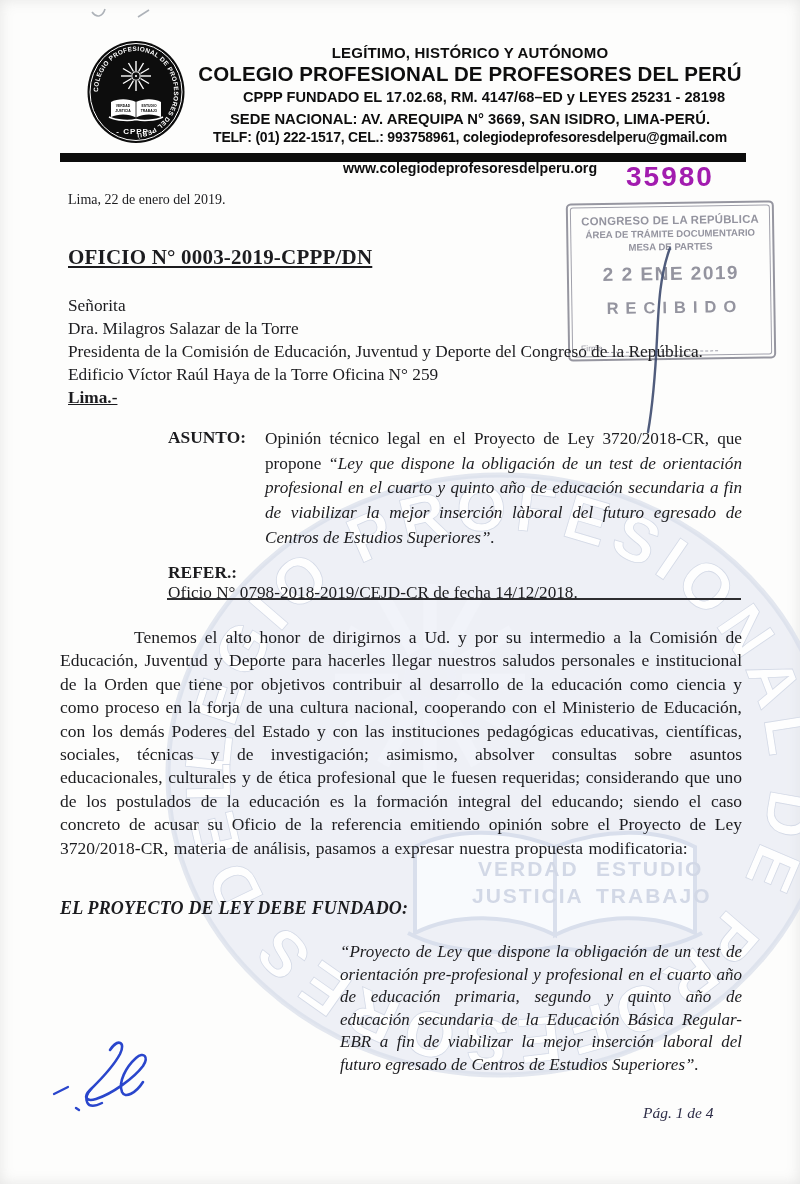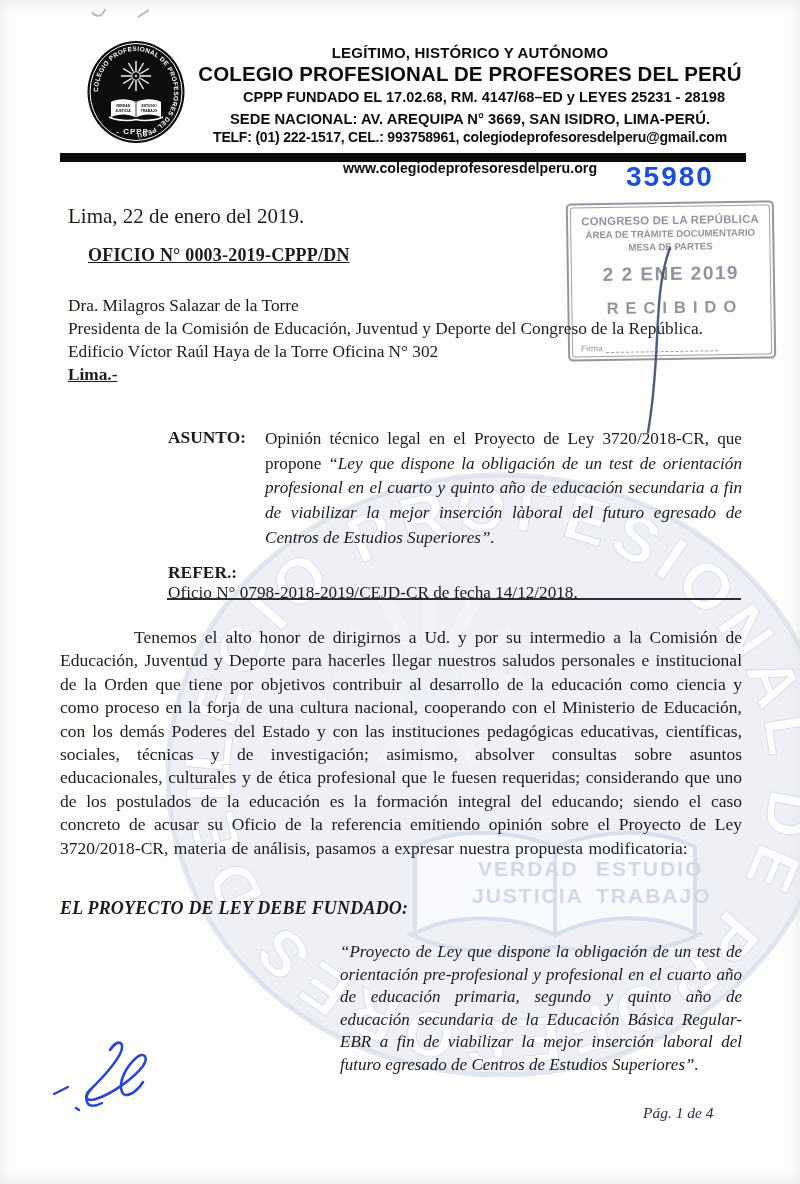--- a/index.html
+++ b/index.html
@@ -12,38 +12,38 @@
   .lh-tagline{font-size:15px;letter-spacing:.2px;}
   .lh-org{font-size:20.5px;margin-top:1px;letter-spacing:.1px;}
   .lh-founded{font-size:14.6px;margin-top:3px;margin-left:28px;}
   .lh-address{font-size:14.8px;margin-top:6px;}
   .lh-contact{font-size:14px;margin-top:2px;letter-spacing:-.2px;}
   .lh-web{font-size:14.2px;margin-top:15px;}
   .black-bar{position:absolute;left:60px;top:153px;width:686px;height:9px;background:#0c0c0c;}
   .seal-logo{position:absolute;left:86px;top:40px;width:100px;height:104px;}
   
   .registry-number{position:absolute;left:626px;top:161px;font-family:"Liberation Sans",sans-serif;
-                   font-weight:bold;font-size:28px;letter-spacing:2px;color:#1d4ed8;}
+                   font-weight:bold;font-size:28px;letter-spacing:2px;color:#a21caf;}
   .stamp{position:absolute;left:567px;top:202px;width:204px;height:154px;z-index:2;
          transform:rotate(-.9deg);color:#8d8d99;opacity:.93;
          font-family:"Liberation Sans",sans-serif;text-align:center;
          border:2.5px solid #8f8f9a;border-radius:5px;}
   .stamp-inner{position:absolute;inset:2px;border:1px solid #9a9aa5;border-radius:3px;
                display:flex;flex-direction:column;align-items:center;}
   .stamp-org{font-size:11.4px;font-weight:bold;margin-top:7px;letter-spacing:.2px;}
   .stamp-area{font-size:9.6px;font-weight:bold;margin-top:2px;}
   .stamp-desk{font-size:9.6px;font-weight:bold;margin-top:2px;}
   .stamp-date{font-size:19px;font-weight:bold;margin-top:11px;letter-spacing:1.5px;}
   .stamp-status{font-size:16.5px;font-weight:bold;margin-top:13px;letter-spacing:7px;text-indent:7px;}
   .stamp-firma{position:absolute;left:8px;bottom:3px;font-size:8.5px;display:flex;align-items:flex-end;}
   .stamp-firma .dots{display:inline-block;width:112px;border-bottom:1.5px dashed #9a9aa5;margin-left:3px;height:7px;}
   
-  .date-line{position:absolute;left:68px;top:204px;font-size:21px;z-index:3;text-align:right;}
-  .oficio-number{position:absolute;left:68px;top:245px;font-size:18px;font-weight:bold;
-                 text-decoration:underline;letter-spacing:.2px;z-index:3;margin-left:20px;}
+  .date-line{position:absolute;left:68px;top:192px;font-size:14px;z-index:3;text-align:right;}
+  .oficio-number{position:absolute;left:68px;top:245px;font-size:21px;font-weight:bold;
+                 text-decoration:underline;letter-spacing:.2px;z-index:3;}
   .addressee{position:absolute;left:68px;top:294px;font-size:17.3px;line-height:23px;z-index:3;width:700px;}
   .addressee-closing{font-weight:bold;text-decoration:underline;}
   .subject-row{position:absolute;left:168px;top:427px;width:574px;display:flex;z-index:3;}
   .row-label{display:flex;justify-content:flex-start;width:80px;flex:none;
              font-weight:bold;font-size:17.4px;margin-right:17px;}
   .subject-text{font-size:17.2px;line-height:24.7px;text-align:justify;width:477px;}
   .refer-row{position:absolute;left:168px;top:562px;width:574px;display:flex;z-index:3;flex-direction:column;}
   .refer-text{font-size:17.2px;width:477px;}
   .rule{position:absolute;left:167px;top:598px;width:574px;border-top:2px solid #2d2d30;z-index:3;}
   .body-par{position:absolute;left:60px;top:626px;width:682px;font-size:17.5px;line-height:23.4px;
@@ -171,23 +171,24 @@
         <span>Firma</span>
         <span class="dots"></span>
       </div>
     </div>
   </div>
 
   <div class="date-line">Lima, 22 de enero del 2019.</div>
   <div class="oficio-number">OFICIO N° 0003-2019-CPPP/DN</div>
 
   <div class="addressee">
+    <div>Señorita</div>
     <div>Dra. Milagros Salazar de la Torre</div>
     <div>Presidenta de la Comisión de Educación, Juventud y Deporte del Congreso de la República.</div>
-    <div>Edificio Víctor Raúl Haya de la Torre Oficina N° 302</div>
+    <div>Edificio Víctor Raúl Haya de la Torre Oficina N° 259</div>
     <div class="addressee-closing">Lima.-</div>
   </div>
 
   <div class="subject-row">
     <div class="row-label">
       <span>ASUNTO</span>
       <span>:</span>
     </div>
     <div class="subject-text">
       <span>Opinión técnico legal en el Proyecto de Ley 3720/2018-CR, que propone </span><i>“Ley que dispone la obligación de un test de orientación profesional en el cuarto y quinto año de educación secundaria a fin de viabilizar la mejor inserción làboral del futuro egresado de Centros de Estudios Superiores”.</i>

